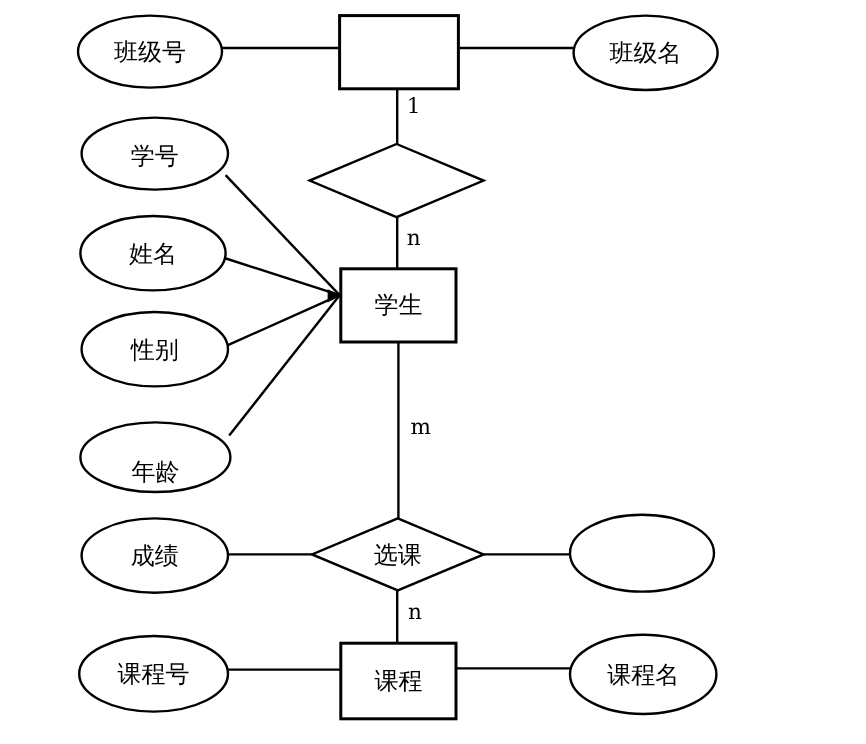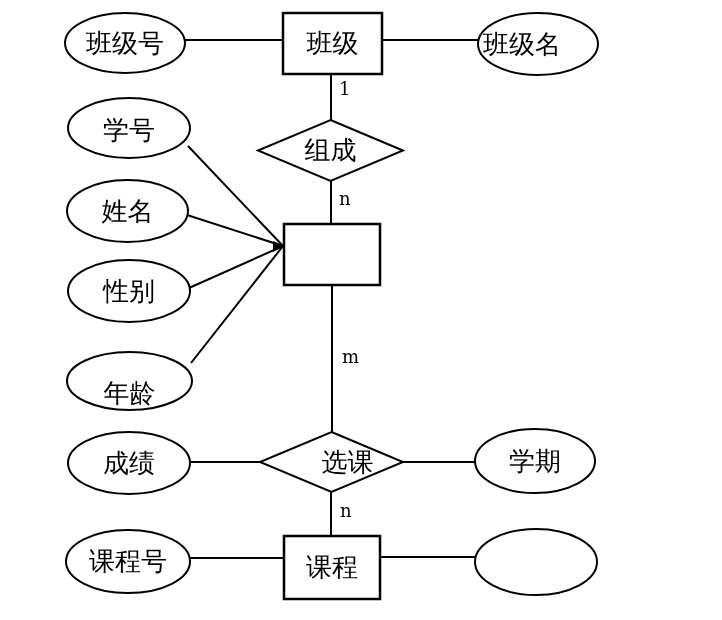--- a/index.html
+++ b/index.html
@@ -18,21 +18,21 @@
   .canvas svg {
     position: absolute;
     left: 0;
     top: 0;
   }
   .lbl {
     position: absolute;
     display: flex;
     align-items: center;
     justify-content: center;
-    font-size: 26px;
+    font-size: 20px;
     color: #000000;
     white-space: nowrap;
     pointer-events: none;
   }
   .card {
     position: absolute;
     font-family: "DejaVu Serif", serif;
     font-size: 18px;
     color: #000000;
     line-height: 1;
@@ -84,35 +84,34 @@
       <ellipse cx="129" cy="291" rx="61" ry="31"></ellipse>
       <ellipse cx="129.5" cy="381" rx="62.5" ry="29"></ellipse>
       <ellipse cx="129" cy="463" rx="61" ry="31"></ellipse>
       <ellipse cx="535" cy="461" rx="60" ry="32"></ellipse>
       <ellipse cx="128" cy="561.5" rx="62" ry="31.5"></ellipse>
       <ellipse cx="536" cy="562" rx="61" ry="33"></ellipse>
     </g>
   </svg>
 
   <div class="lbl" style="left:65px;  top:13px;  width:120px; height:60px;">班级号</div>
-  <div class="lbl" style="left:283px; top:13px;  width:99px;  height:61px;">班级</div>
-  <div class="lbl" style="left:462px; top:13px;  width:120px; height:62px;text-align:right;">班级名</div>
+  <div class="lbl" style="left:478px; top:13px;  width:120px; height:62px;text-align:right;">班级名</div>
 
   <div class="lbl" style="left:68px;  top:100px;  width:122px; height:60px;">学号</div>
-  <div class="lbl" style="left:258px; top:120px; width:145px; height:61px;">组成</div>
 
   <div class="lbl" style="left:67px;  top:180px; width:121px; height:62px;">姓名</div>
+  <div class="lbl" style="left:284px; top:224px; width:96px;  height:61px;">学生</div>
   <div class="lbl" style="left:68px;  top:260px; width:122px; height:62px;">性别</div>
   <div class="lbl" style="left:67px;  top:364px; width:125px; height:58px;">年龄</div>
 
   <div class="lbl" style="left:68px;  top:432px; width:122px; height:62px;text-align:center;">成绩</div>
-  <div class="lbl" style="left:276px; top:432px; width:143px; height:60px;text-align:center;">选课</div>
-  <div class="lbl" style="left:475px; top:429px; width:120px; height:64px;">学期</div>
+  <div class="lbl" style="left:260px; top:432px; width:143px; height:60px;text-align:center;">选课</div>
 
   <div class="lbl" style="left:66px;  top:530px; width:124px; height:63px;">课程号</div>
   <div class="lbl" style="left:284px; top:536px; width:96px;  height:63px;">课程</div>
+  <div class="lbl" style="left:475px; top:529px; width:122px; height:66px;">课程名</div>
 
   <div class="card" style="left:339px; top:80px;">1</div>
   <div class="card" style="left:339px; top:190px;">n</div>
   <div class="card" style="left:342px; top:348px;">m</div>
   <div class="card" style="left:340px; top:502px;">n</div>
 
 </div>
 
 </body></html>

